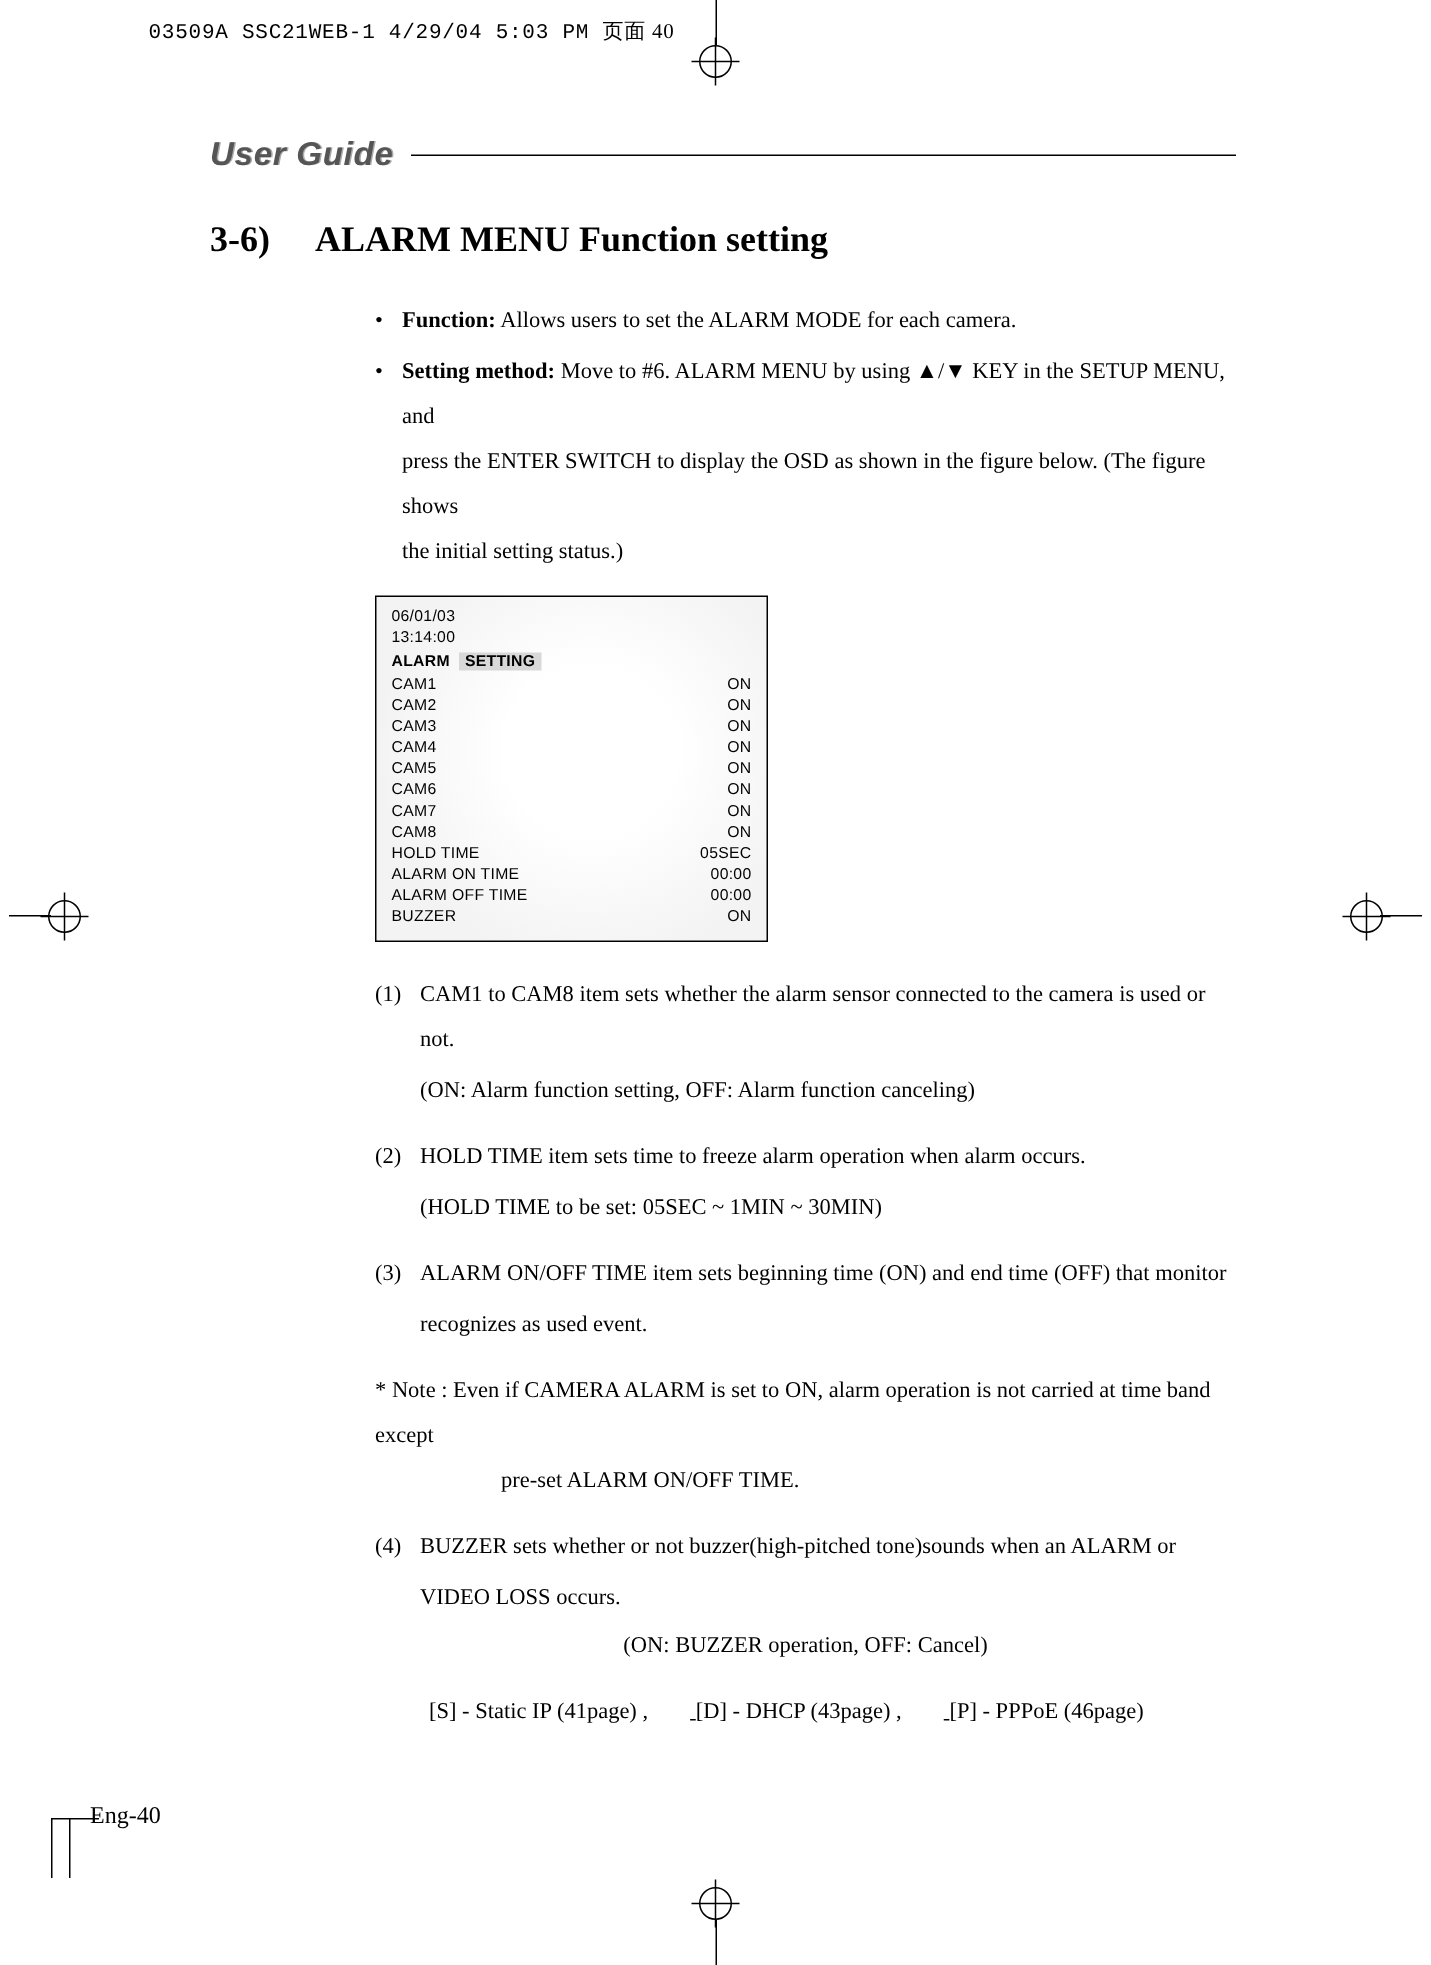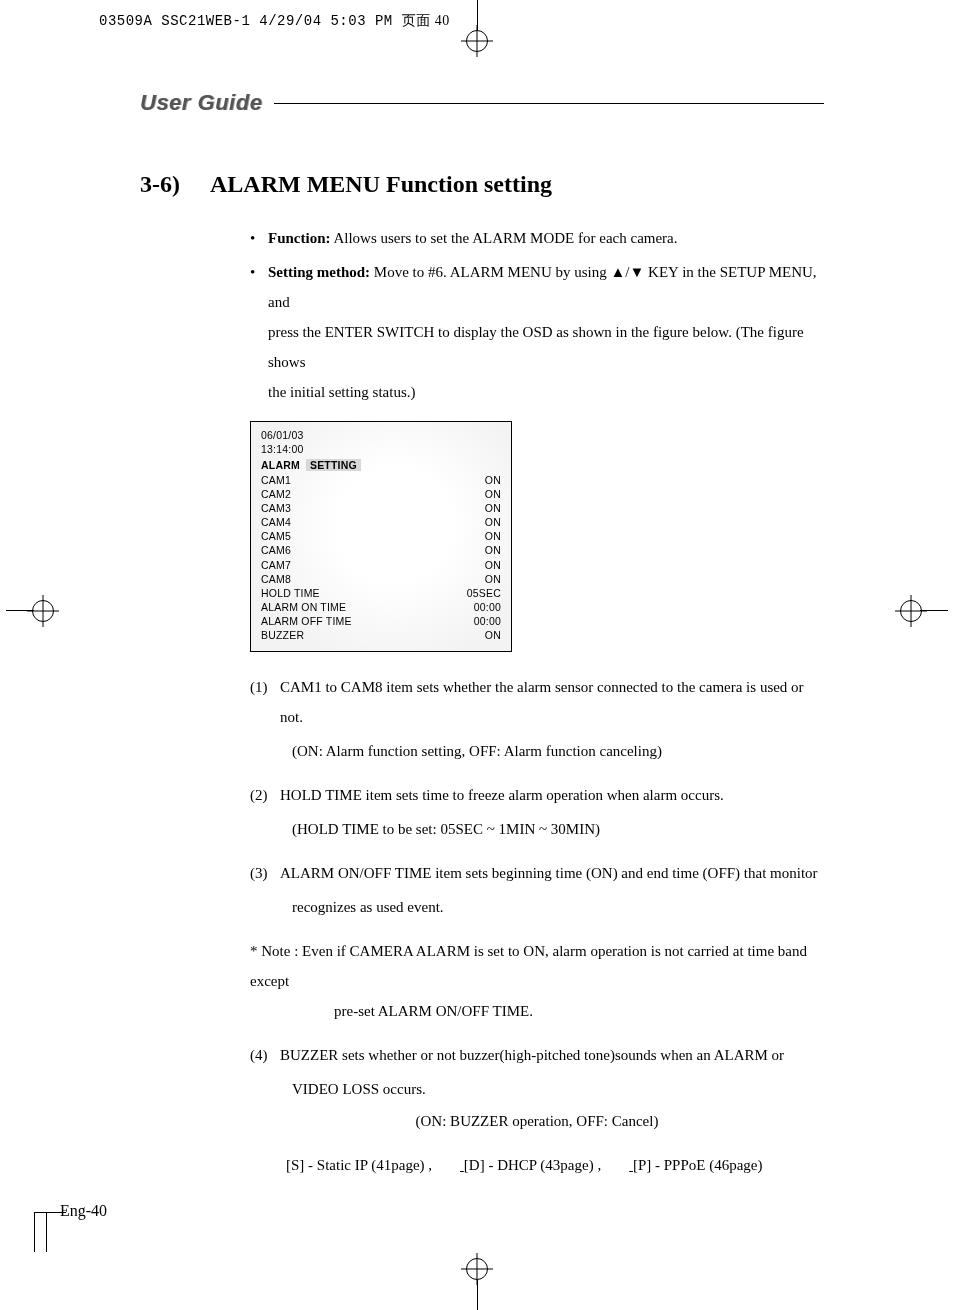--- a/index.html
+++ b/index.html
@@ -118,21 +118,21 @@
     left: 60px;
     right: 60px;
     bottom: 60px;
     padding: 30px 70px 20px 80px;
     box-sizing: border-box;
   }
 
   .header-row {
     display: flex;
     align-items: center;
-    margin-bottom: 55px;
+    margin-bottom: 31px;
   }
   .header-title {
     font-family: "Arial", sans-serif;
     font-style: italic;
     font-weight: bold;
     font-size: 22px;
     color: #555;
     text-shadow: 1px 0 0 #aaa, -1px 0 0 #fff;
     letter-spacing: 0.5px;
     padding-right: 12px;
@@ -181,21 +181,21 @@
   }
   .osd-row { display:flex; justify-content: space-between; }
   .osd-row.head { margin-bottom: 2px; flex-direction: column; }
   .osd-title { font-weight: bold; }
   .osd-title .tab { background:#d8d8d8; padding:0 4px; margin-left:6px; }
 
   .numlist { margin-top: 14px; }
   .numlist .item { display:flex; margin-bottom: 4px; }
   .numlist .marker { width: 30px; flex:none; }
   .numlist .body { flex:1; }
-  .numlist .sub { margin-left: 42px; display:block; }
+  .numlist .sub { margin-left: 30px; display:block; }
 
   .note { margin: 4px 0 4px 0; }
   .note .nind { display:block; margin-left: 84px; }
 
   .center-line { text-align:center; margin: 2px 0 14px 0; }
 
   .refs { margin-left: 36px; margin-top: 6px; text-decoration: underline; }
   .refs span { display:inline-block; margin-right: 28px; }
 
   .page-num {

